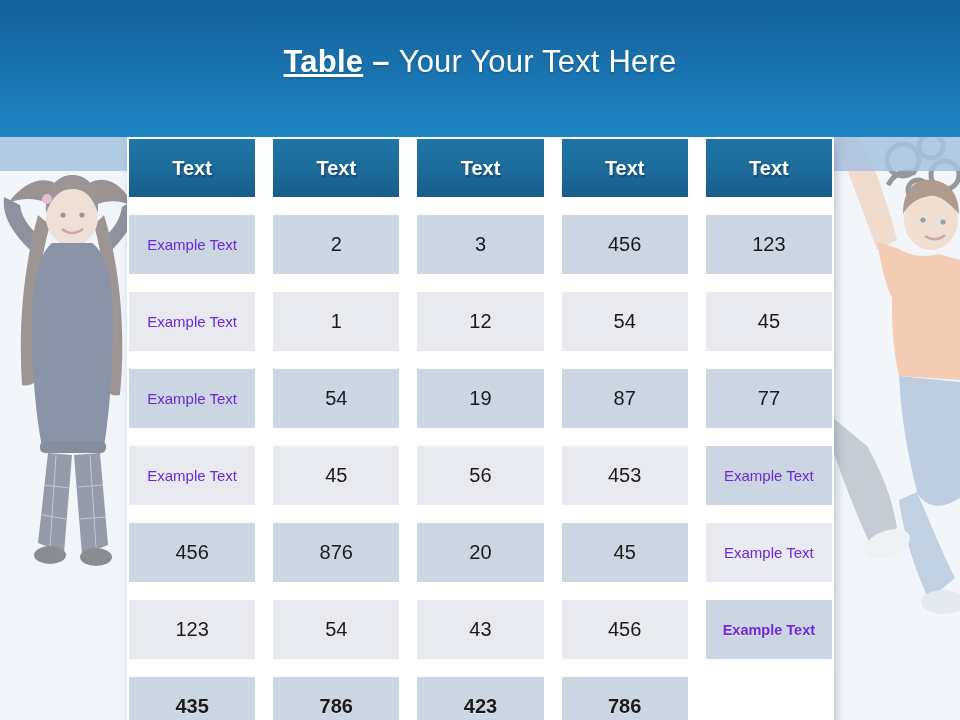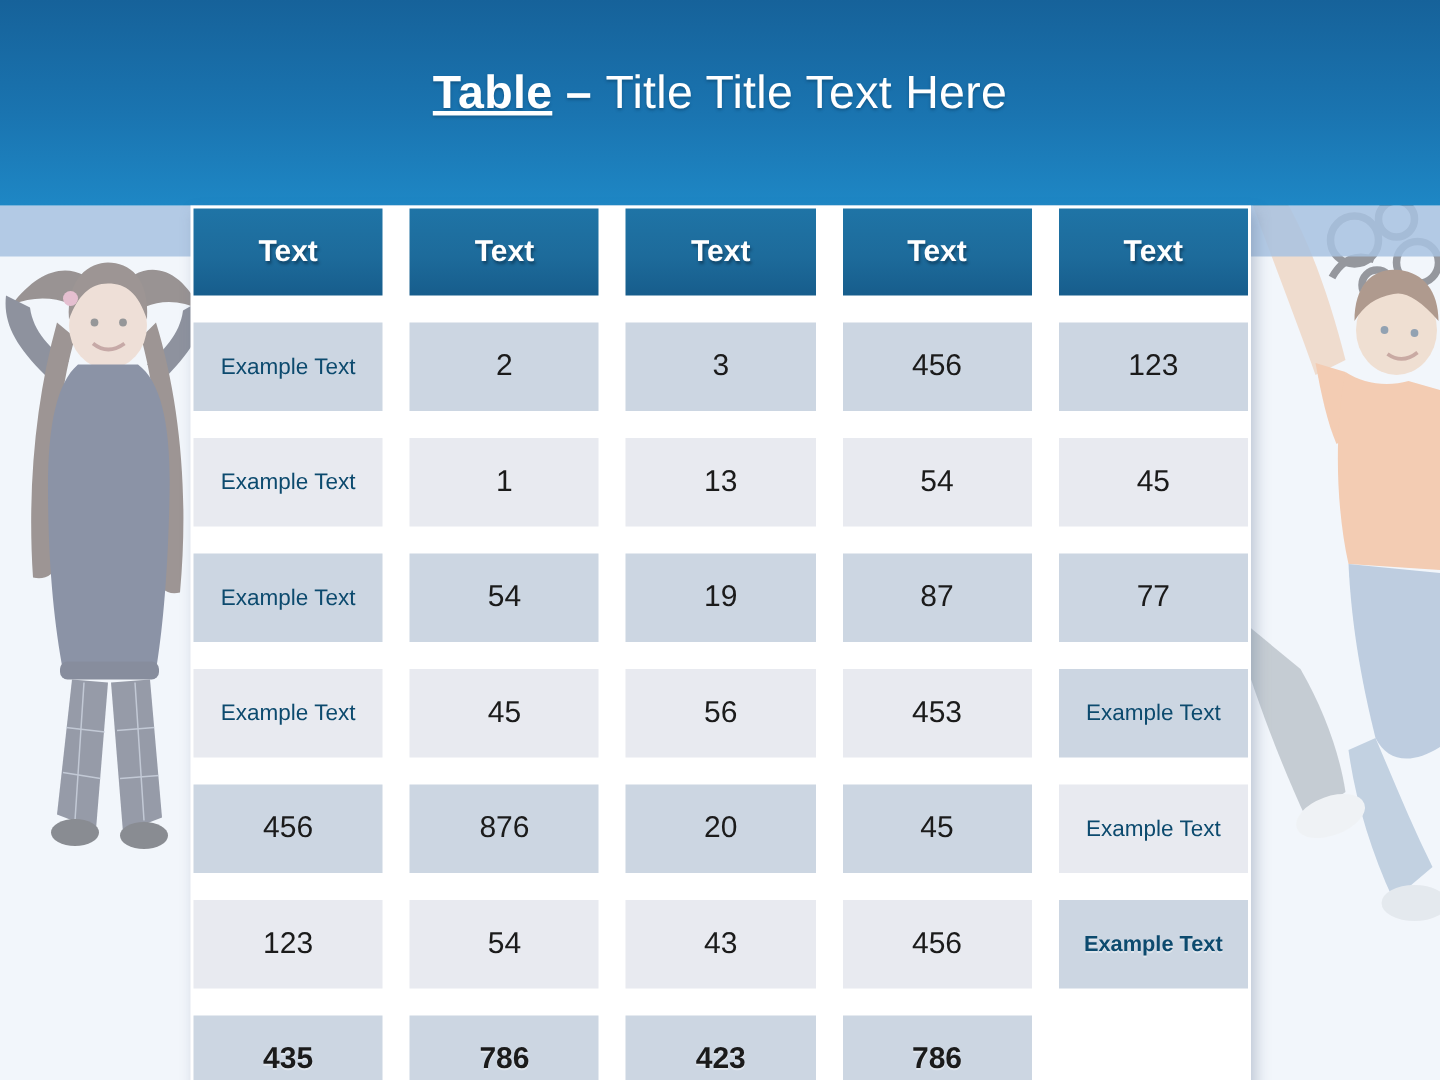--- a/index.html
+++ b/index.html
@@ -46,21 +46,21 @@
     display:flex;align-items:center;justify-content:center;
     overflow:hidden;white-space:nowrap;
   }
   .cell.header{
     background:linear-gradient(180deg,#1f74a6 0%,var(--header-cell,#1d6b9b) 55%,#175d8c 100%);
     color:#ffffff;font-weight:700;font-size:20px;
     text-shadow:1px 2px 2px rgba(0,25,45,.45);
   }
   .cell.odd{background:var(--row-odd,#ccd6e2);}
   .cell.even{background:var(--row-even,#e8eaf0);}
-  .cell.label{font-size:15px;color:#0c4a6e;}
+  .cell.label{font-size:15px;color:#6d28d9;}
   .cell.num{font-size:20px;color:var(--cell-text,#1b1b1b);}
   .cell.bold{font-weight:700;text-shadow:0 1px 0 rgba(255,255,255,.4);}
   .cell.bold.label{font-size:14.5px;}
 </style>
 </head>
 <body style="--band-top: #16629a; --band-bottom: #1e87c5; --header-cell: #1d6b9b; --row-odd: #ccd6e2; --row-even: #e8eaf0; --page-bg: #f2f6fb; --accent-band: #b3c8e0; --title-text: #ffffff; --cell-text: #1b1b1b;">
 
 <div class="slide">
 
   <svg class="photo photo-left" viewBox="0 0 140 450" aria-hidden="true">
@@ -111,37 +111,37 @@
       <path d="M84,362 C96,390 108,420 122,448 L96,470 C80,436 70,400 66,370 Z" fill="#93adc9"></path>
       <ellipse cx="110" cy="472" rx="22" ry="12" fill="#d8dde2"></ellipse>
       <path d="M0,288 L34,316 C50,344 60,372 64,398 L38,416 C22,382 8,344 0,320 Z" fill="#9aa3ac"></path>
       <ellipse cx="54" cy="414" rx="24" ry="13" fill="#eef0f1" transform="rotate(-20 54 414)"></ellipse>
     </g>
   </svg>
 
   <div class="accent-band"></div>
 
   <div class="title-band">
-    <h1><span class="t-bold">Table</span><span class="t-sep">–</span><span class="t-rest">Title Title Text Here</span></h1>
+    <h1><span class="t-bold">Table</span><span class="t-sep">–</span><span class="t-rest">Your Your Text Here</span></h1>
   </div>
 
   <div class="slide-table" id="slide-table">
       <div class="cell header">Text</div>
       <div class="cell header">Text</div>
       <div class="cell header">Text</div>
       <div class="cell header">Text</div>
       <div class="cell header">Text</div>
       <div class="cell label odd">Example Text</div>
       <div class="cell num odd">2</div>
       <div class="cell num odd">3</div>
       <div class="cell num odd">456</div>
       <div class="cell num odd">123</div>
       <div class="cell label even">Example Text</div>
       <div class="cell num even">1</div>
-      <div class="cell num even">13</div>
+      <div class="cell num even">12</div>
       <div class="cell num even">54</div>
       <div class="cell num even">45</div>
       <div class="cell label odd">Example Text</div>
       <div class="cell num odd">54</div>
       <div class="cell num odd">19</div>
       <div class="cell num odd">87</div>
       <div class="cell num odd">77</div>
       <div class="cell label even">Example Text</div>
       <div class="cell num even">45</div>
       <div class="cell num even">56</div>

